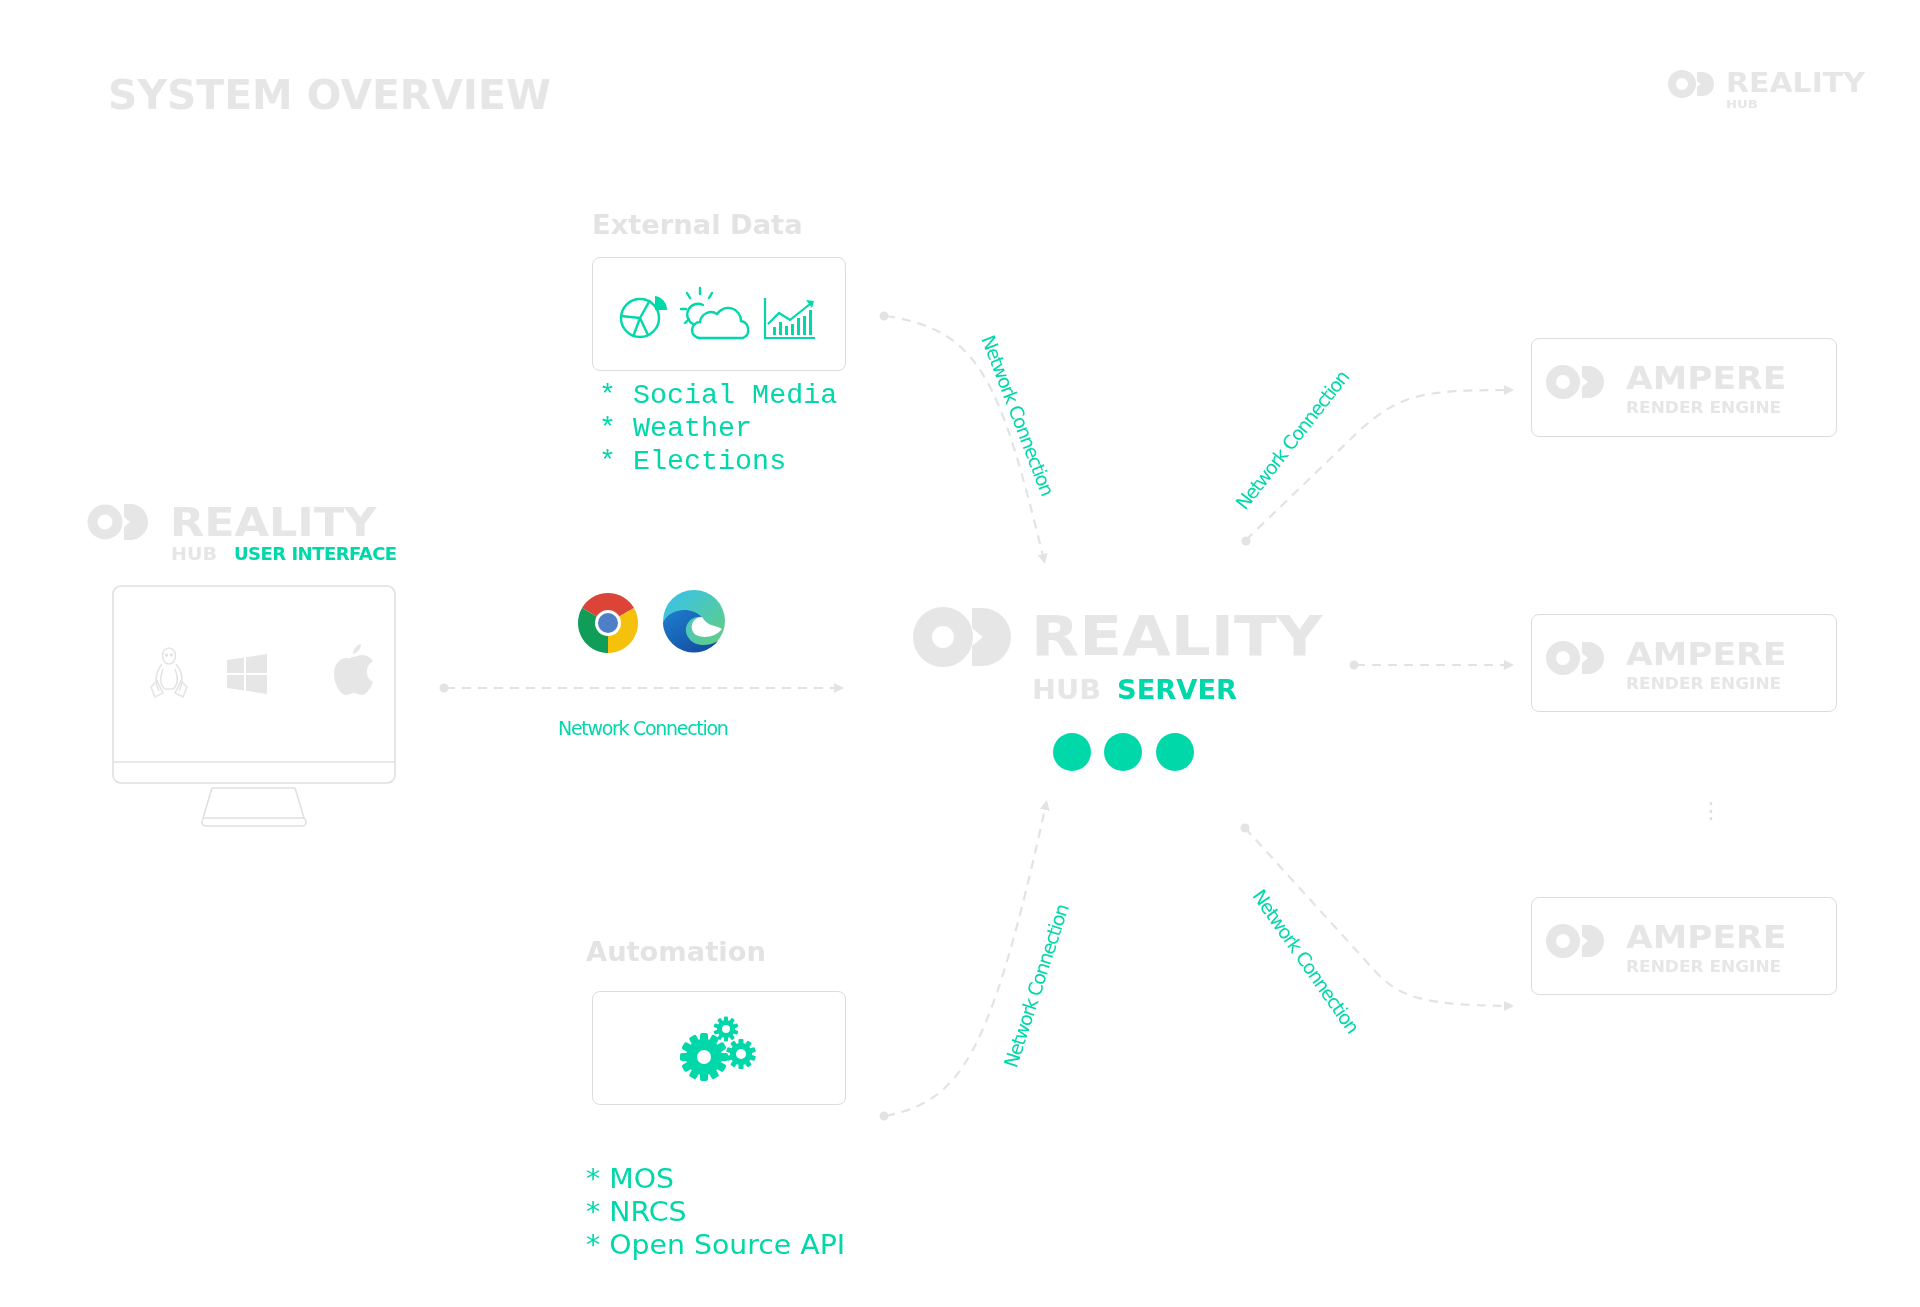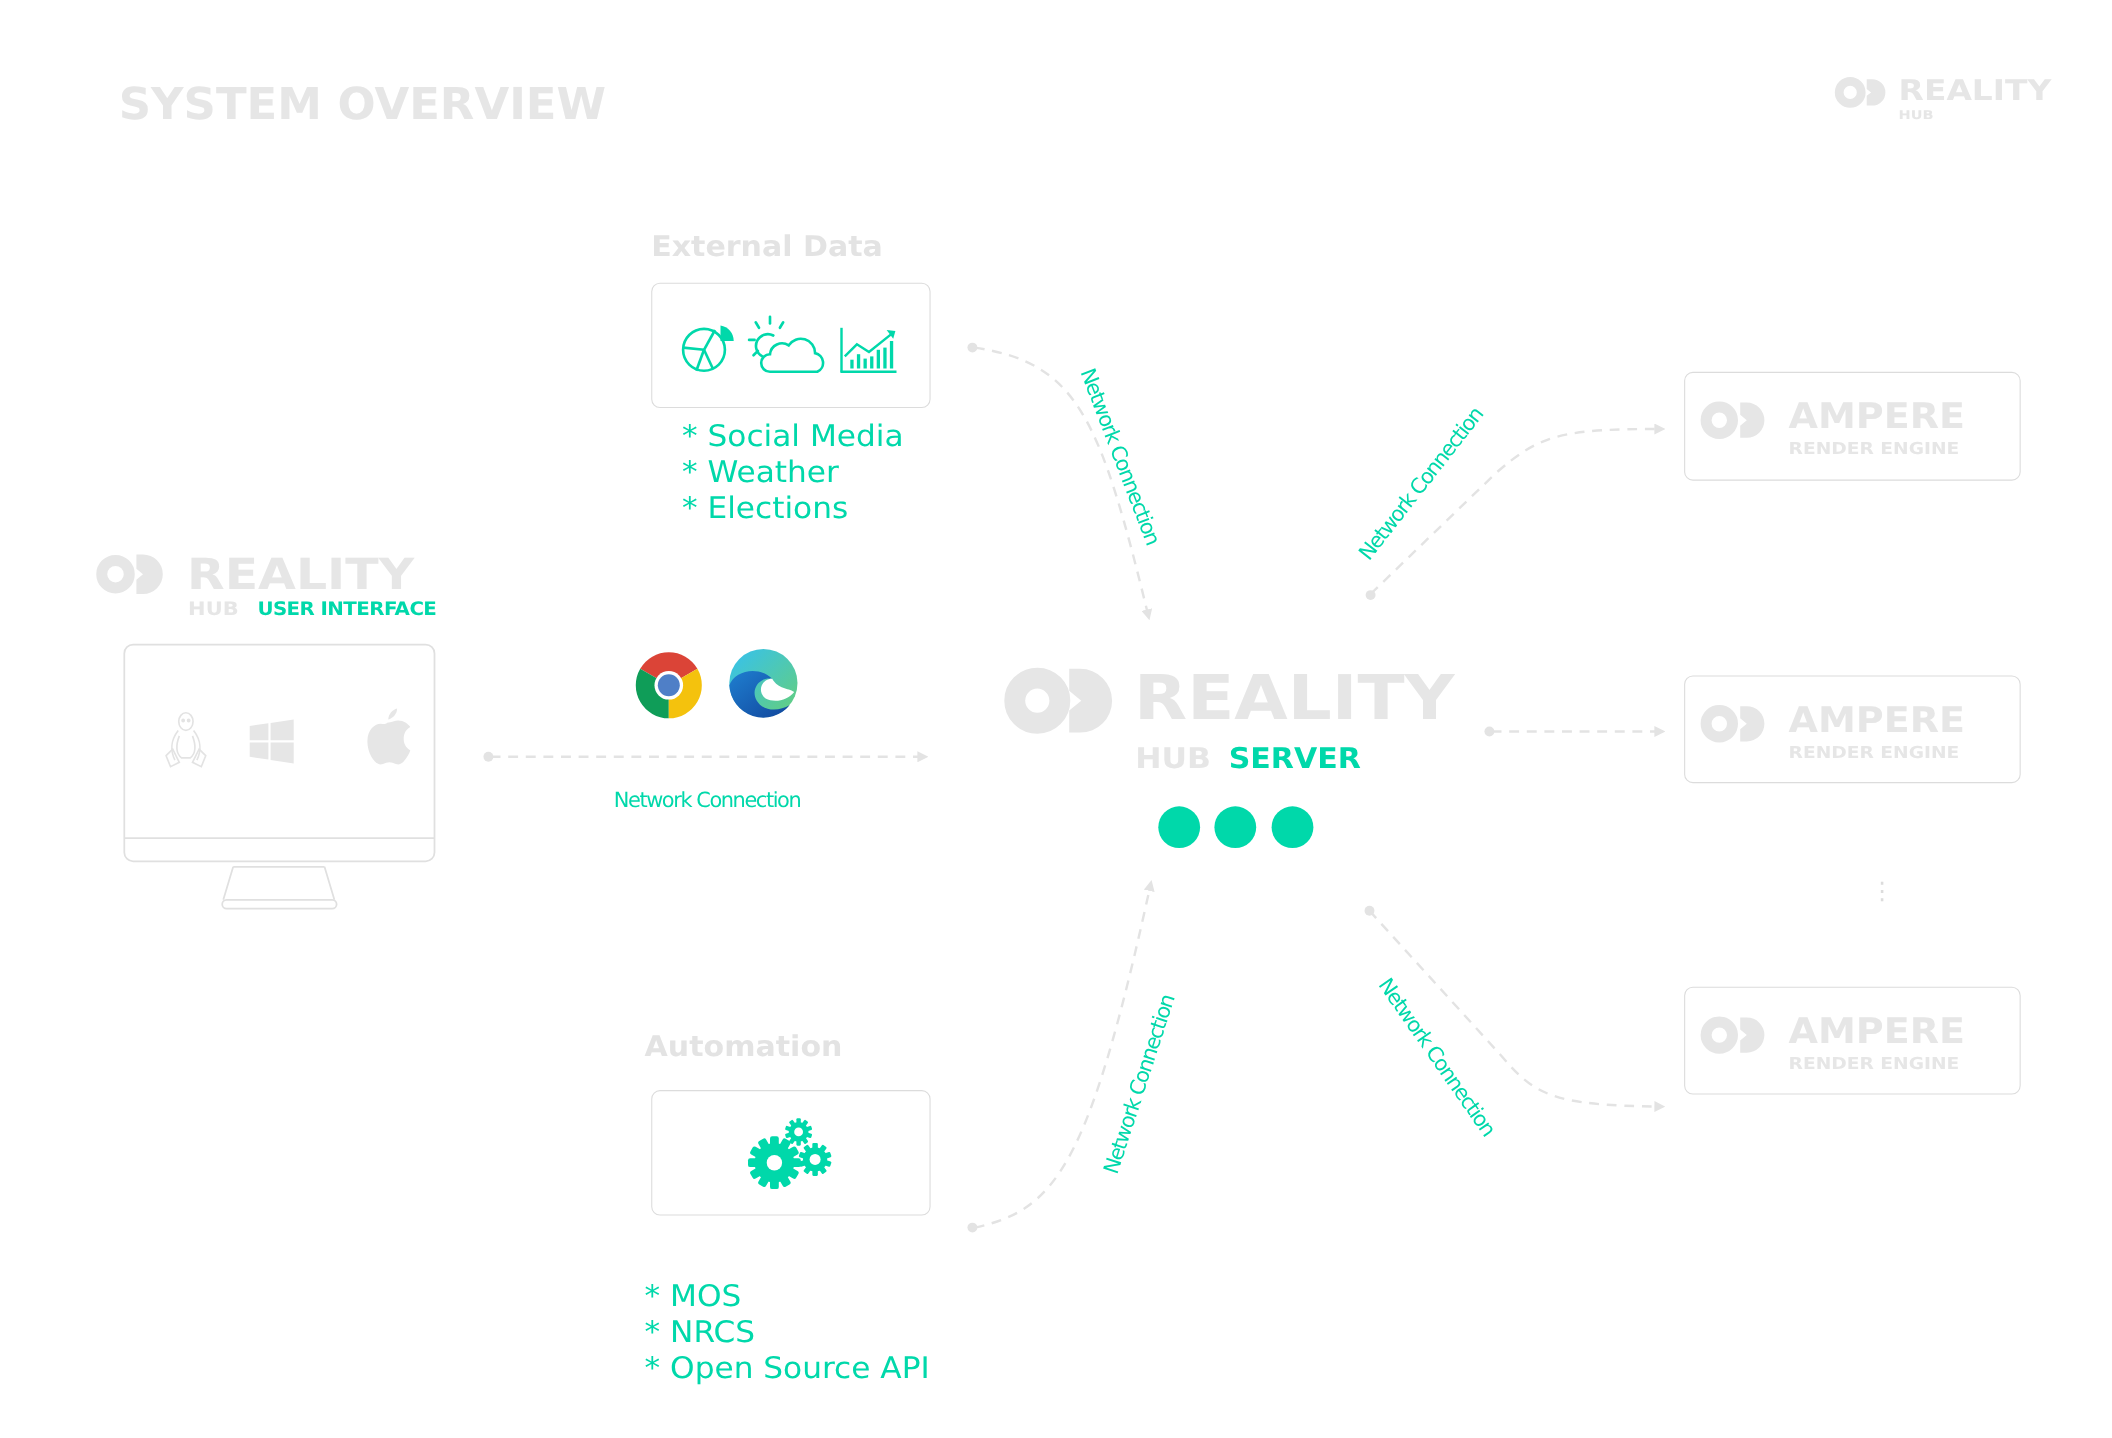--- a/index.html
+++ b/index.html
@@ -90,21 +90,21 @@
       <rect x="180" y="69" width="3" height="8" stroke="none"></rect>
       <rect x="186" y="64" width="3" height="13" stroke="none"></rect>
       <rect x="192" y="68" width="3" height="9" stroke="none"></rect>
       <rect x="198" y="66" width="3" height="11" stroke="none"></rect>
       <rect x="204" y="60" width="3" height="17" stroke="none"></rect>
       <rect x="210" y="58" width="3" height="19" stroke="none"></rect>
       <rect x="216" y="52" width="3" height="25" stroke="none"></rect>
     </g>
   </svg>
 </div>
-<div class="abs bullets" style="left:620px; top:380px;">
+<div class="abs bullets" style="left:599px; top:380px;font-family:Liberation Mono, monospace;">
   <div>* Social Media</div>
   <div>* Weather</div>
   <div>* Elections</div>
 </div>
 
 <div class="abs wide section-title" style="left:586px; top:937px; transform:scaleX(1.05);">Automation</div>
 <div class="abs card" style="left:592px; top:991px; width:254px; height:114px;">
   <svg width="254" height="114">
     <g fill="#00d8aa">
       <g transform="translate(111,65)">

